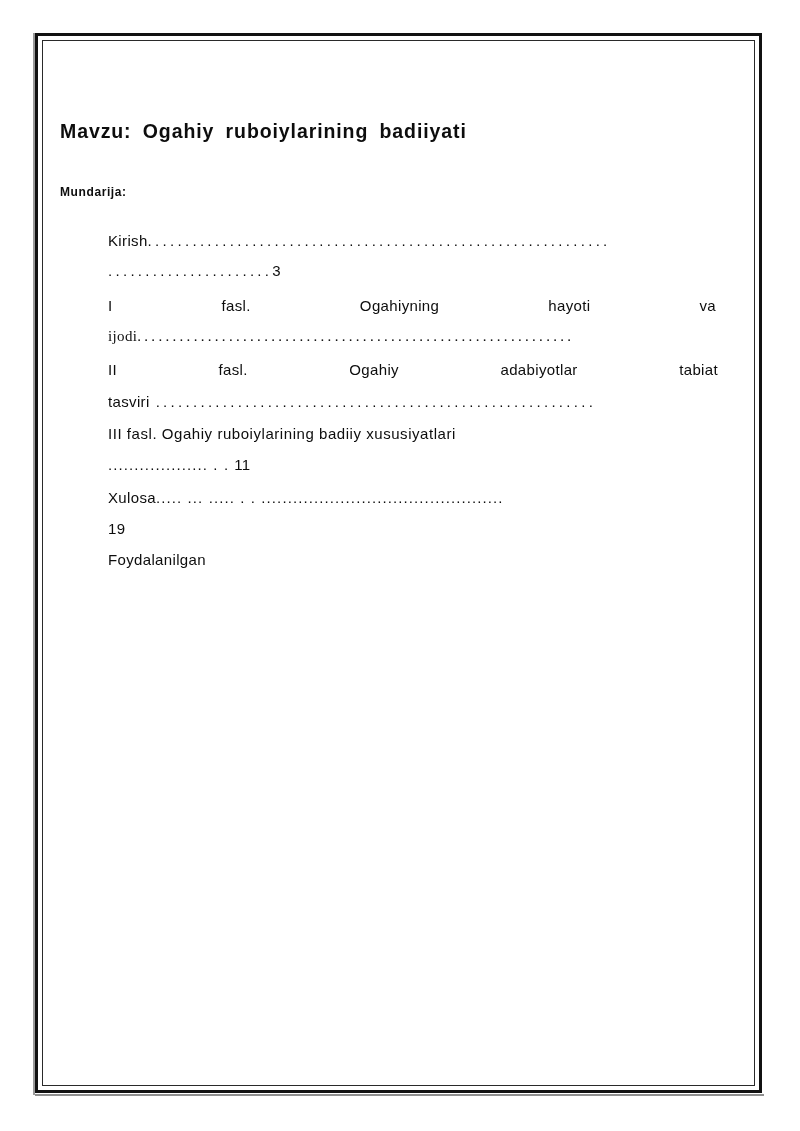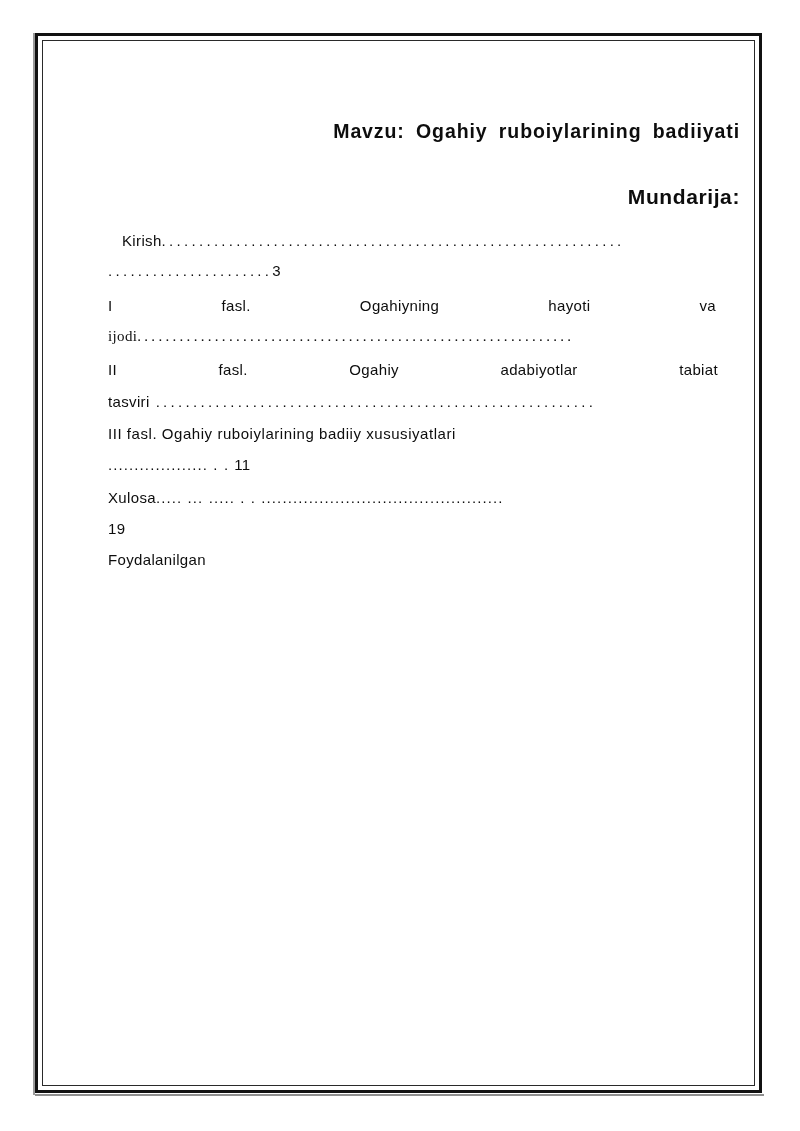--- a/index.html
+++ b/index.html
@@ -62,35 +62,35 @@
     top: 0;
     width: 800px;
     height: 1131px;
   }
 
   .doc-title {
     position: absolute;
     left: 60px;
     top: 120px;
     width: 680px;
-    text-align: right;
+    text-align: left;
     font-size: 19.5px;
     font-weight: bold;
     letter-spacing: 0.9px;
     word-spacing: 5px;
     white-space: nowrap;
   }
 
   .toc-heading {
     position: absolute;
     left: 60px;
     top: 185px;
     width: 680px;
-    text-align: right;
-    font-size: 21px;
+    text-align: left;
+    font-size: 12px;
     font-weight: bold;
     letter-spacing: 0.6px;
   }
 
   
   .line {
     position: absolute;
     font-size: 15px;
     letter-spacing: 0.35px;
     white-space: nowrap;
@@ -127,21 +127,21 @@
 <div id="page-frame">
   <div id="page-frame-inner"></div>
 </div>
 
 <div id="content">
 
   <div class="doc-title">Mavzu:  Ogahiy ruboiylarining badiiyati</div>
 
   <div class="toc-heading">Mundarija:</div>
 
-  <div class="line" style="left:122px; top:233px;">
+  <div class="line" style="left:108px; top:233px;">
     <span>Kirish</span><span class="leader">..............................................................</span>
   </div>
   <div class="line" style="left:108px; top:263px;">
     <span class="leader">......................</span><span class="pg-num">3</span>
   </div>
 
   <div class="just-row" style="left:108px; top:297px; width:608px;">
     <span>I</span>
     <span>fasl.</span>
     <span>Ogahiyning</span>

